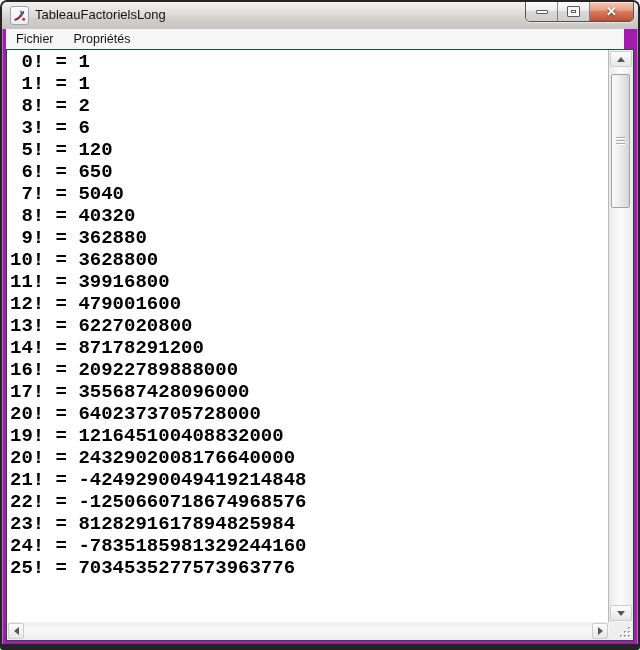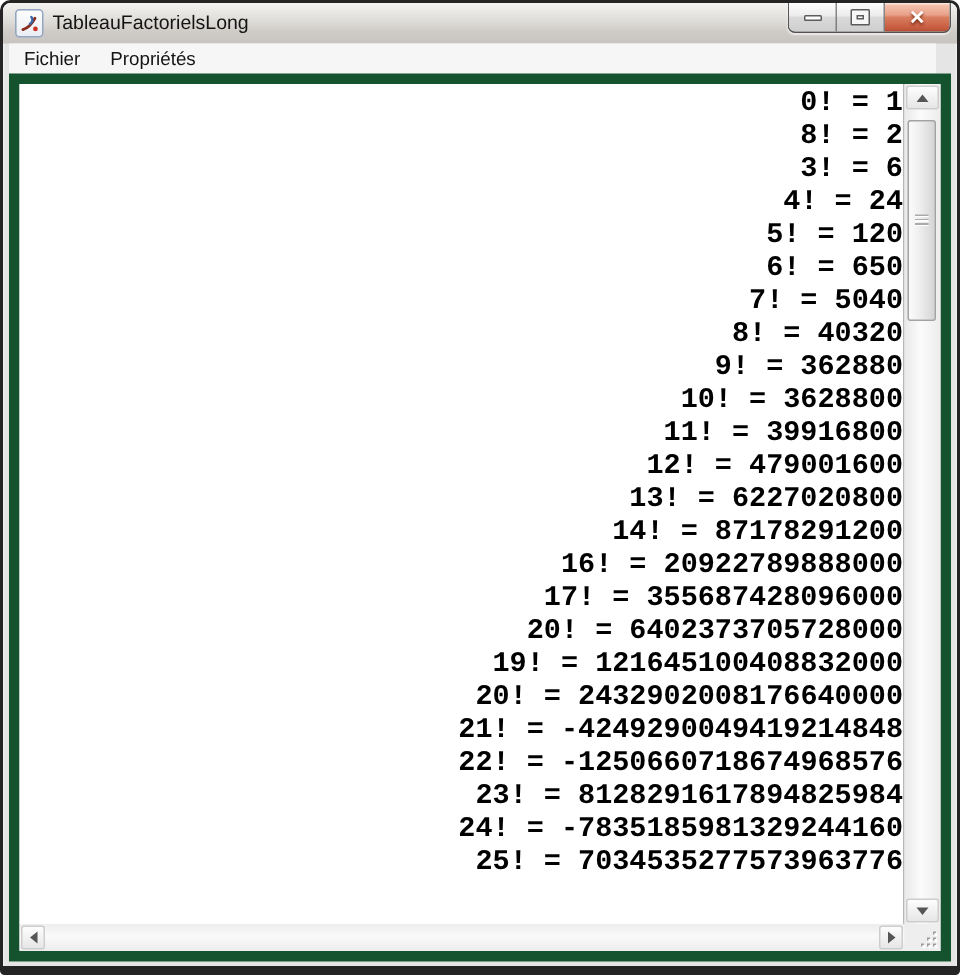--- a/index.html
+++ b/index.html
@@ -2,21 +2,21 @@
 <html><head>
 <meta charset="utf-8">
 <style>
   html,body{margin:0;padding:0;background:#fff;}
   *{box-sizing:border-box;}
   .stage{width:640px;height:650px;position:relative;font-family:"Liberation Sans",sans-serif;}
   .window{
     position:absolute;inset:0;
     border:2px solid #242424;border-bottom-width:6px;
     border-radius:7px 7px 3px 3px;
-    background:#e5e5e5;
+    background:#a21caf;
     box-shadow:inset 0 1px 0 rgba(255,255,255,.65), inset 1px 0 0 rgba(255,255,255,.35), inset -1px 0 0 rgba(255,255,255,.35);
     overflow:hidden;
   }
   
   .titlebar{
     position:absolute;left:0;top:0;right:0;height:27px;
     background:linear-gradient(180deg,#f4f3f1 0%,#dedcd8 45%,#cfccc8 70%,#c8c5c1 100%);
   }
   .app-icon{position:absolute;left:8px;top:4px;width:19px;height:19px;
     background:linear-gradient(180deg,#fdfdfd,#e9edf4);
@@ -38,21 +38,21 @@
     display:flex;align-items:center;justify-content:center;}
   .glyph-max-inner{width:5px;height:3px;border:1px solid #5c5c5c;background:#fff;}
   .glyph-close{font-size:13px;font-weight:bold;color:#fff;line-height:1;
     text-shadow:0 1px 2px rgba(100,25,5,.85);}
   
   .menubar{position:absolute;left:4px;right:14px;top:27px;height:20px;background:#f6f6f6;
     display:flex;align-items:center;}
   .menu-item{padding:0 10px;font-size:12.5px;color:#141414;height:100%;line-height:20px;}
   
   .scrollpane{position:absolute;left:4px;right:4px;top:47px;bottom:3px;
-    border:7px solid #14532d;background:#f0f0f0;text-align:right;}
+    border:1px solid #14532d;background:#f0f0f0;}
   .viewport{position:absolute;left:0;top:0;right:24px;bottom:18px;background:#fff;
     border-right:1px solid #b7b7b7;overflow:hidden;}
   .flist{padding:1px 0 0 3px;}
   .frow{height:22px;line-height:22px;white-space:pre;
     font-family:"Liberation Mono",monospace;font-weight:bold;font-size:19px;color:#000;}
   
   .vscroll{position:absolute;top:0;right:0;width:24px;bottom:18px;
     background:linear-gradient(90deg,#e9e9e9 0%,#fbfbfb 45%,#ececec 100%);}
   .vbtn{position:absolute;left:1px;right:1px;height:16px;display:flex;align-items:center;justify-content:center;
     background:linear-gradient(180deg,#fdfdfd,#e6e6e6);border:1px solid #cdcdcd;border-radius:2px;}
@@ -112,23 +112,23 @@
     <div class="menubar">
       <span class="menu-item">Fichier</span>
       <span class="menu-item">Propriétés</span>
     </div>
 
     <div class="scrollpane">
 
       <div class="viewport">
         <div class="flist">
             <div class="frow"> 0! = 1</div>
+            <div class="frow"> 1! = 1</div>
             <div class="frow"> 8! = 2</div>
             <div class="frow"> 3! = 6</div>
-            <div class="frow"> 4! = 24</div>
             <div class="frow"> 5! = 120</div>
             <div class="frow"> 6! = 650</div>
             <div class="frow"> 7! = 5040</div>
             <div class="frow"> 8! = 40320</div>
             <div class="frow"> 9! = 362880</div>
             <div class="frow">10! = 3628800</div>
             <div class="frow">11! = 39916800</div>
             <div class="frow">12! = 479001600</div>
             <div class="frow">13! = 6227020800</div>
             <div class="frow">14! = 87178291200</div>

